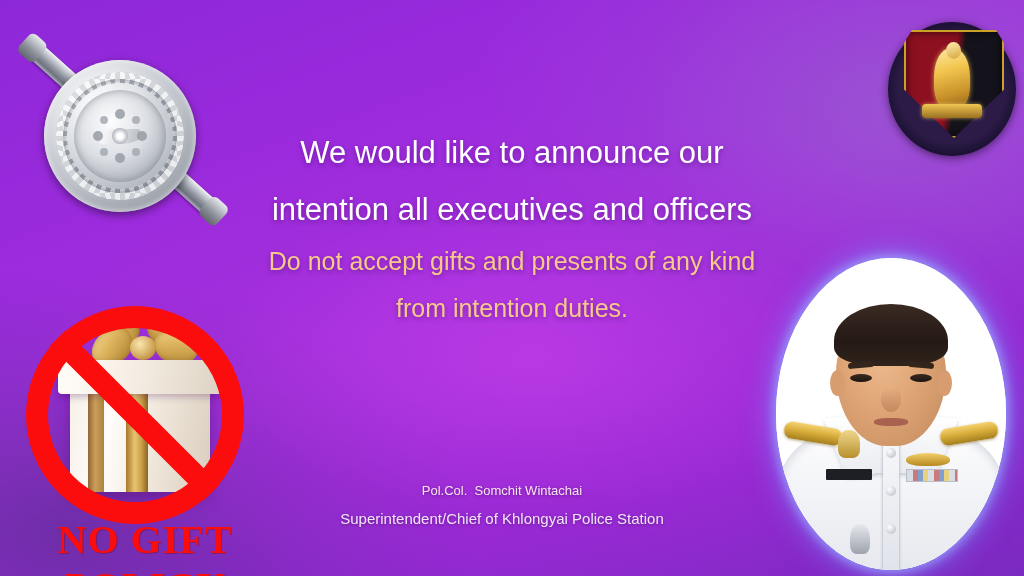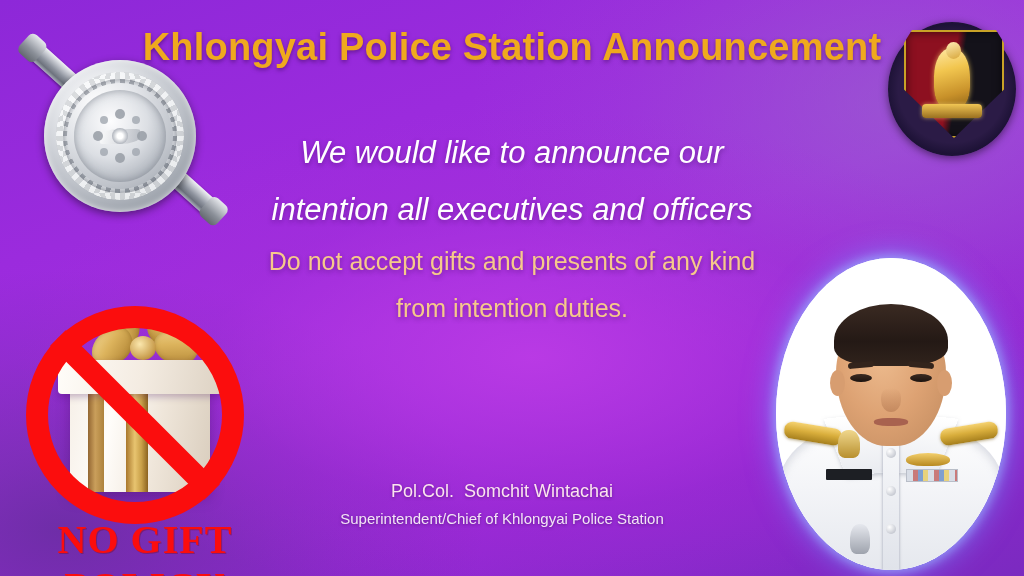--- a/index.html
+++ b/index.html
@@ -169,39 +169,38 @@
     position:absolute;
     left: 0; right: 0; top: 124px;
     text-align:center;
     z-index: 4;
   }
   .line-white {
     color: #ffffff;
     font-size: 31px;
     line-height: 57px;
     text-shadow: 0 2px 5px rgba(60,10,90,.45);
-    font-style: italic;
   }
   .line-gold {
     color: #f6c98a;
     font-size: 25px;
     line-height: 47px;
     text-shadow: 0 2px 5px rgba(60,10,90,.45);
   }
 
   
   .sign-block {
     position:absolute;
     left: 210px; right: 230px; top: 478px;
     text-align:center;
     z-index: 4;
   }
   .sign-name {
     color:#fbe4ef;
-    font-size:18px;
+    font-size:13px;
     line-height:26px;
     white-space: pre;
     text-shadow: 0 1px 3px rgba(60,10,90,.5);
     text-align: center;
   }
   .sign-role {
     color:#f3e5f6;
     font-size:15px;
     line-height:30px;
     text-shadow: 0 1px 3px rgba(60,10,90,.5);
@@ -464,21 +463,20 @@
 
   <div class="emblem">
     <div class="emblem-ring"></div>
     <div class="emblem-ring-text"></div>
     <div class="emblem-shield"></div>
     <div class="emblem-figure"></div>
     <div class="emblem-head"></div>
     <div class="emblem-base"></div>
   </div>
 
-  <div class="title">Khlongyai Police Station Announcement</div>
 
   <div class="body-block">
     <div class="line-white">We would like to announce our</div>
     <div class="line-white">intention all executives and officers</div>
     <div class="line-gold">Do not accept gifts and presents of any kind</div>
     <div class="line-gold">from intention duties.</div>
   </div>
 
   <div class="sign-block">
     <div class="sign-name">Pol.Col.  Somchit Wintachai</div>

